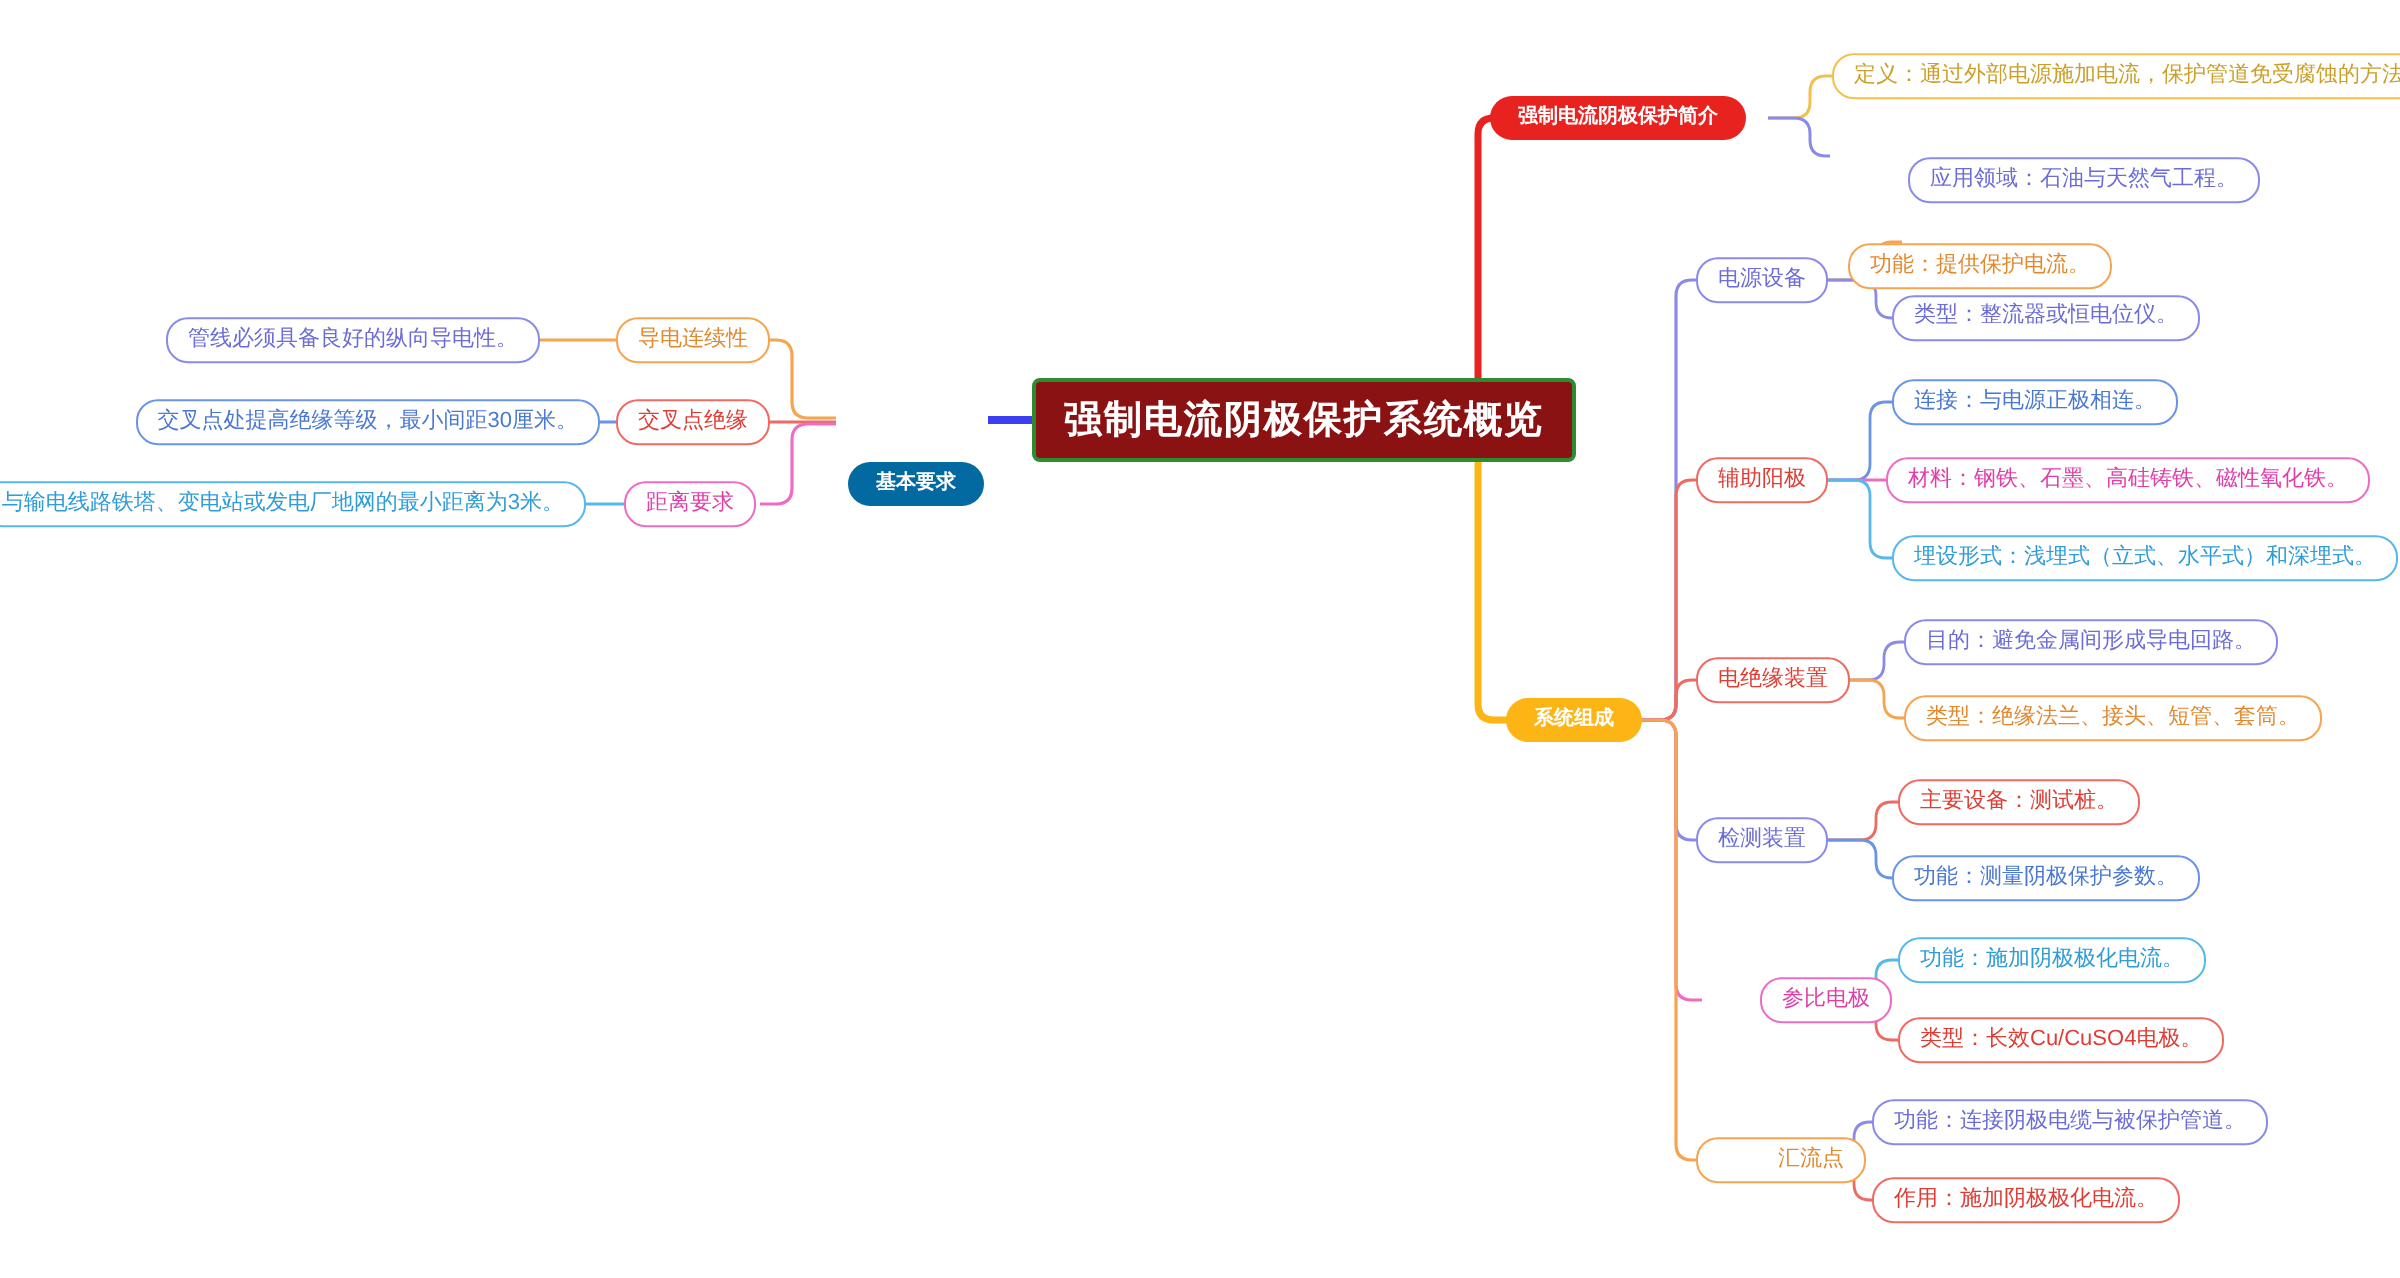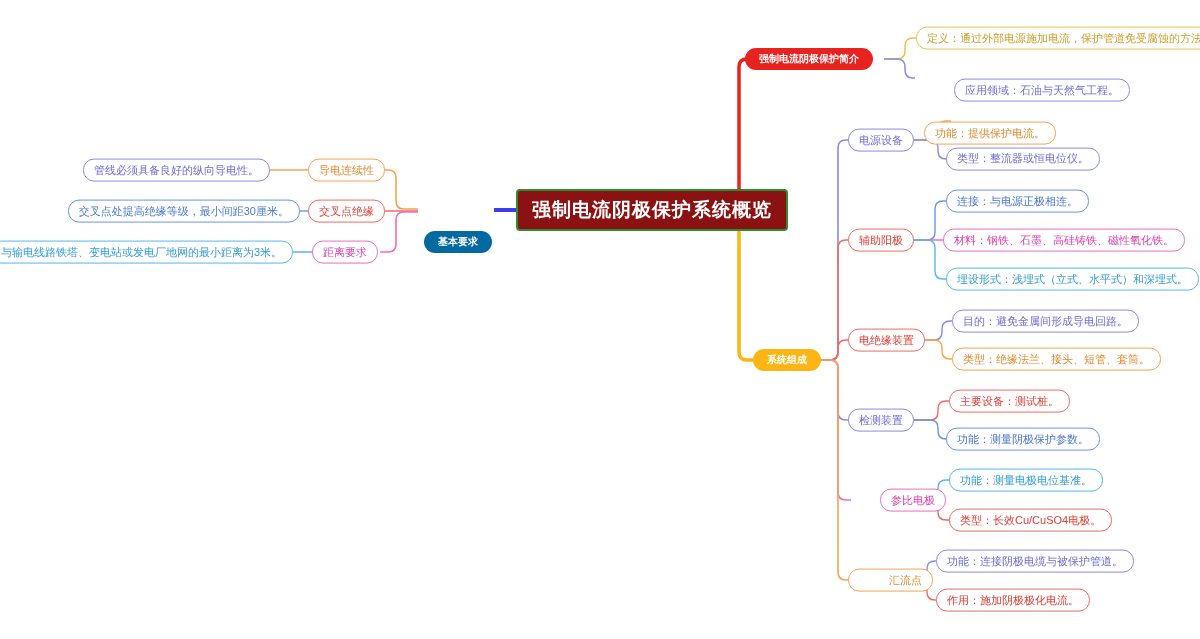--- a/index.html
+++ b/index.html
@@ -102,20 +102,20 @@
 
   <div class="node c-red" style="left:848px;top:340px;">电绝缘装置</div>
   <div class="node c-purple" style="left:952px;top:321px;">目的：避免金属间形成导电回路。</div>
   <div class="node c-orange" style="left:952px;top:359px;">类型：绝缘法兰、接头、短管、套筒。</div>
 
   <div class="node c-purple" style="left:848px;top:420px;">检测装置</div>
   <div class="node c-red" style="left:949px;top:401px;">主要设备：测试桩。</div>
   <div class="node c-blue" style="left:946px;top:439px;">功能：测量阴极保护参数。</div>
 
   <div class="node c-pink" style="left:880px;top:500px;">参比电极</div>
-  <div class="node c-cyan" style="left:949px;top:480px;">功能：测量电极电位基准。</div>
+  <div class="node c-cyan" style="left:949px;top:480px;">功能：施加阴极极化电流。</div>
   <div class="node c-red" style="left:949px;top:520px;">类型：长效Cu/CuSO4电极。</div>
 
   <div class="node c-orange" style="left:848px;top:580px;padding-left:40px;">汇流点</div>
   <div class="node c-purple" style="left:936px;top:561px;">功能：连接阴极电缆与被保护管道。</div>
   <div class="node c-red" style="left:936px;top:600px;">作用：施加阴极极化电流。</div>
 
 </div>
 
 </body></html>

